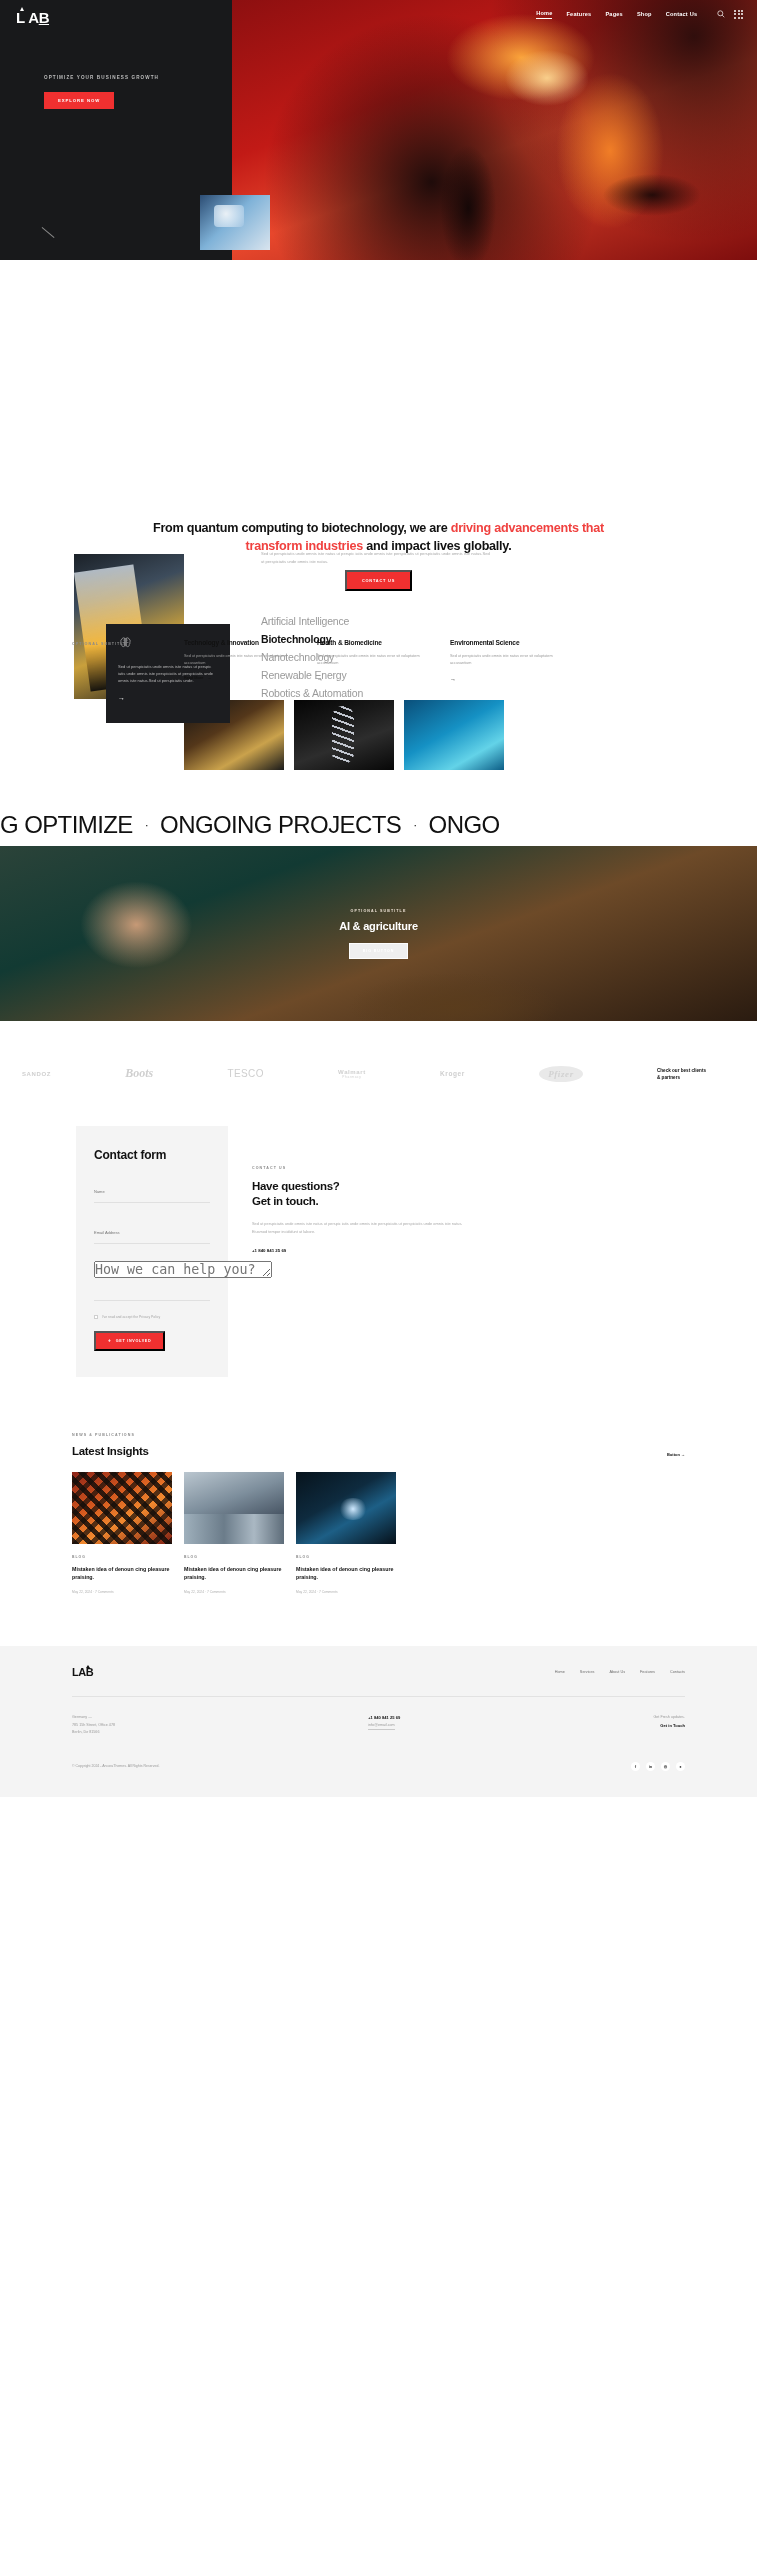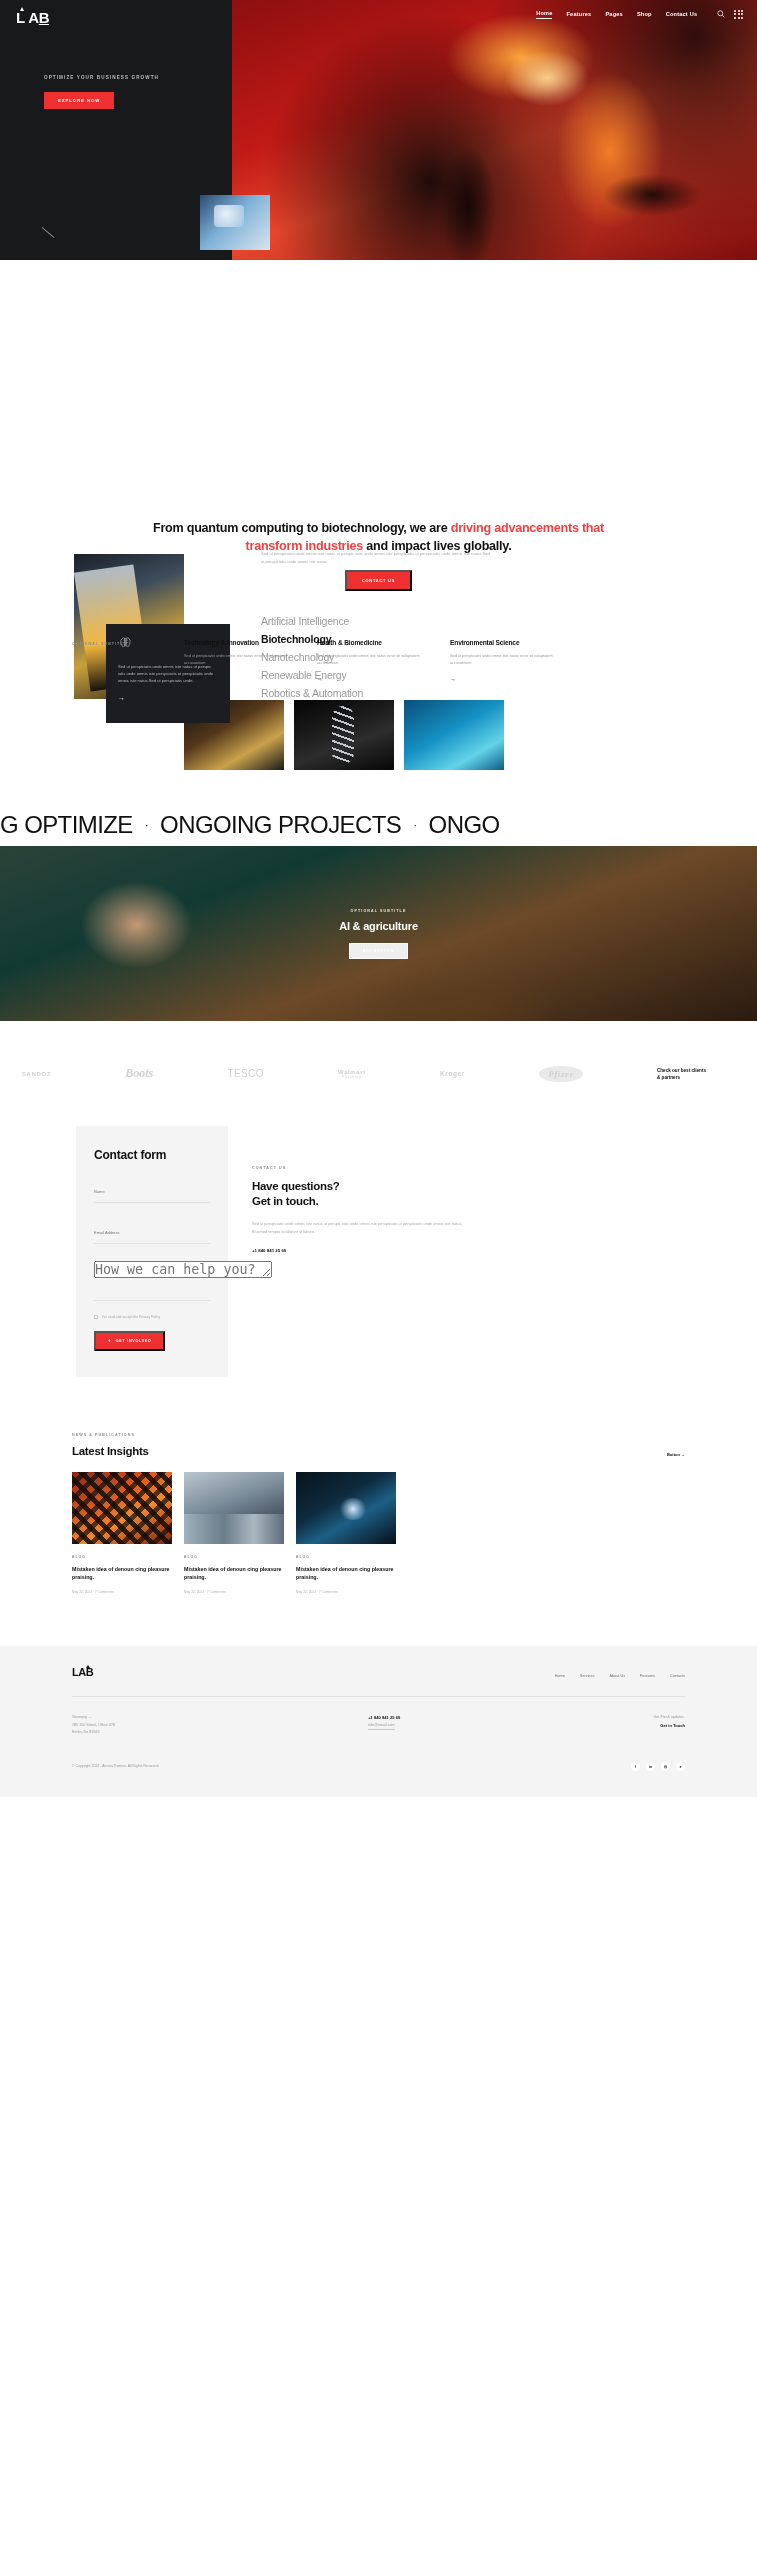--- a/index.html
+++ b/index.html
@@ -158,21 +158,21 @@
     background:linear-gradient(90deg,#9fb0bc,#6b7c8a 40%,#aab8c3 70%,#5d6c79);}
   .b3{background:linear-gradient(150deg,#07131c,#0e2b3f 40%,#1d5f86 62%,#061019);position:relative;overflow:hidden;}
   .b3:after{content:"";position:absolute;left:42px;top:26px;width:30px;height:22px;border-radius:50%;
     background:radial-gradient(circle,#cfe9ff,rgba(60,150,220,0) 70%);}
   .bcat{margin-top:11px;font-size:3.4px;letter-spacing:1px;font-weight:700;color:#8a8a8a;text-transform:uppercase;}
   .bttl{margin-top:7px;font-size:5.3px;line-height:1.5;font-weight:700;color:#111;}
   .bmeta{margin-top:8px;font-size:3.3px;color:#b0b0b0;}
 
   
   .footer{margin-top:52px;background:#f4f4f4;padding:20px 72px 26px 72px;}
-  .f-top{display:flex;align-items:flex-end;justify-content:space-between;padding-bottom:18px;}
+  .f-top{display:flex;align-items:center;justify-content:space-between;padding-bottom:18px;}
   .f-logo{font-size:11px;font-weight:700;color:#111;letter-spacing:-.5px;position:relative;}
   .f-logo .spark:before{content:"";position:absolute;left:13.5px;top:-1px;width:0;height:0;
     border-left:2px solid transparent;border-right:2px solid transparent;border-bottom:3.5px solid #111;}
   .f-nav{display:flex;gap:15px;}
   .f-nav a{font-size:3.8px;color:#6f6f6f;text-decoration:none;font-weight:400;}
   .f-mid{border-top:1px solid #e2e2e2;padding-top:17px;display:flex;justify-content:space-between;}
   .f-col{font-size:3.7px;line-height:1.95;color:#9a9a9a;}
   .f-col .strong{color:#111;font-weight:700;font-size:4.1px;}
   .f-col .mail{border-bottom:1px solid #c9c9c9;display:inline-block;}
   .f-right{text-align:right;font-size:3.7px;line-height:1.95;color:#9a9a9a;}

